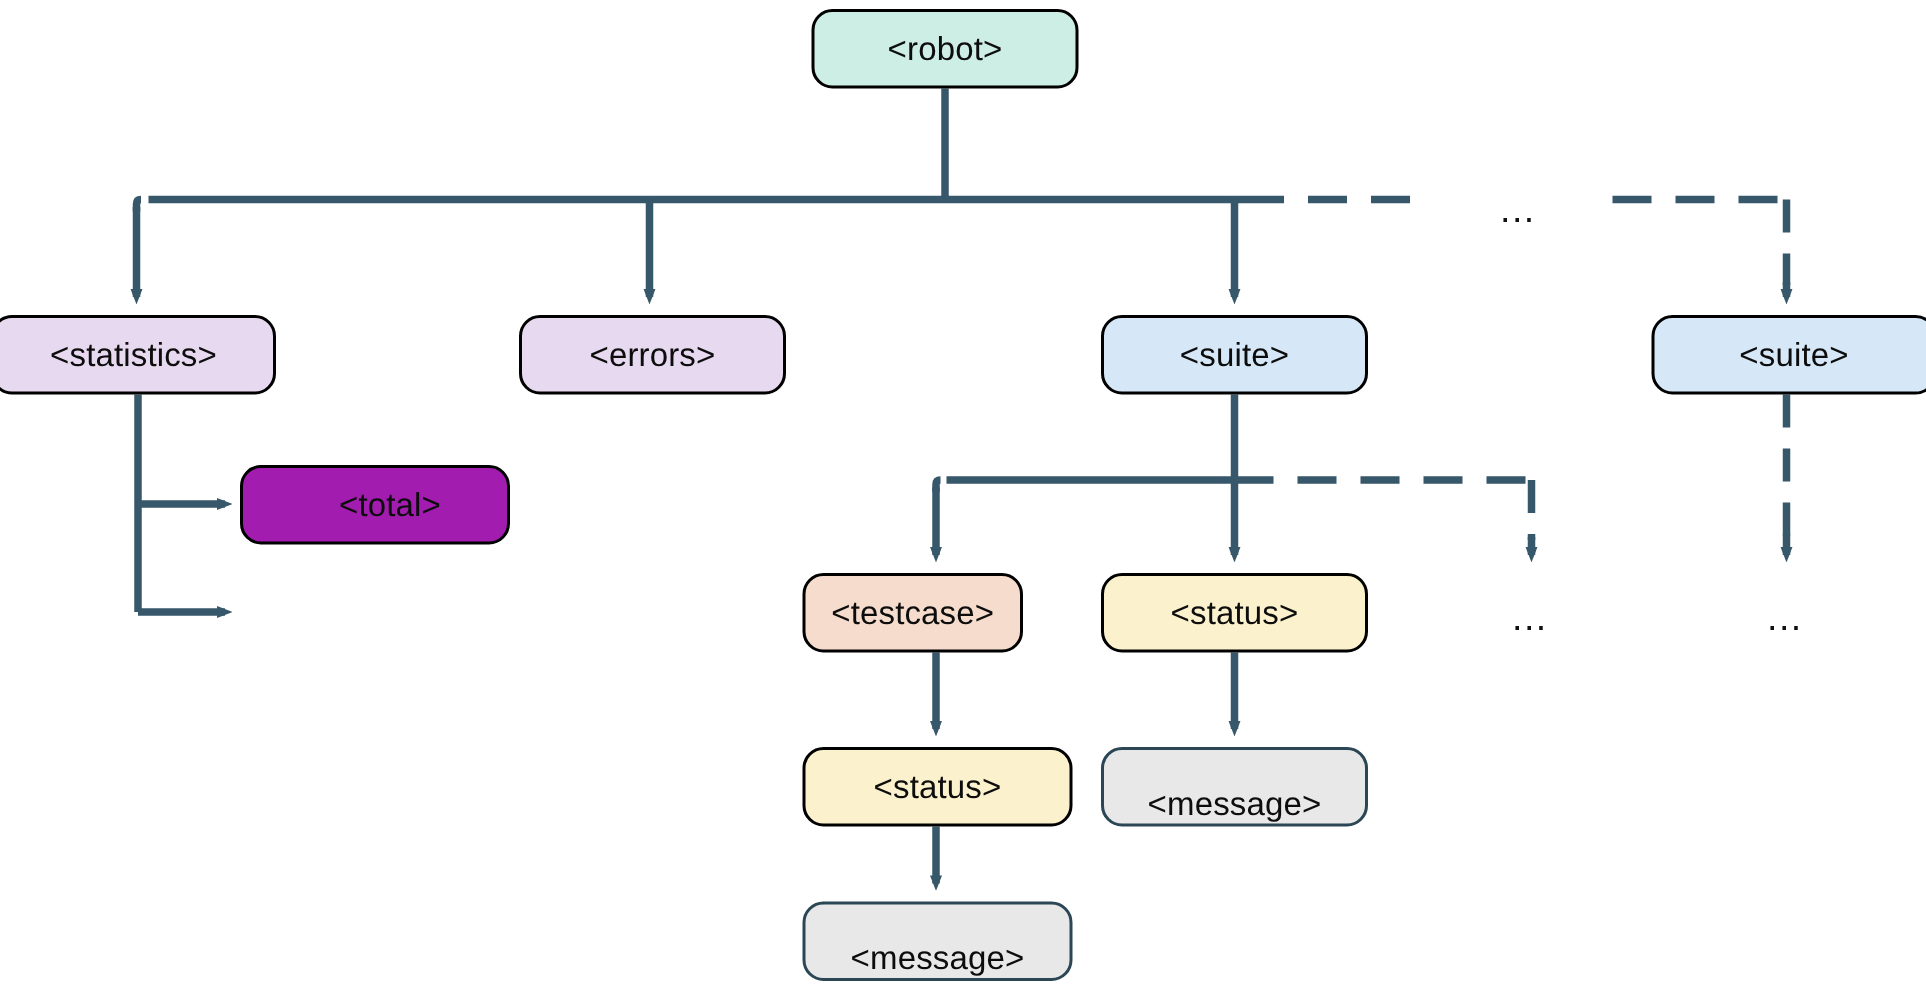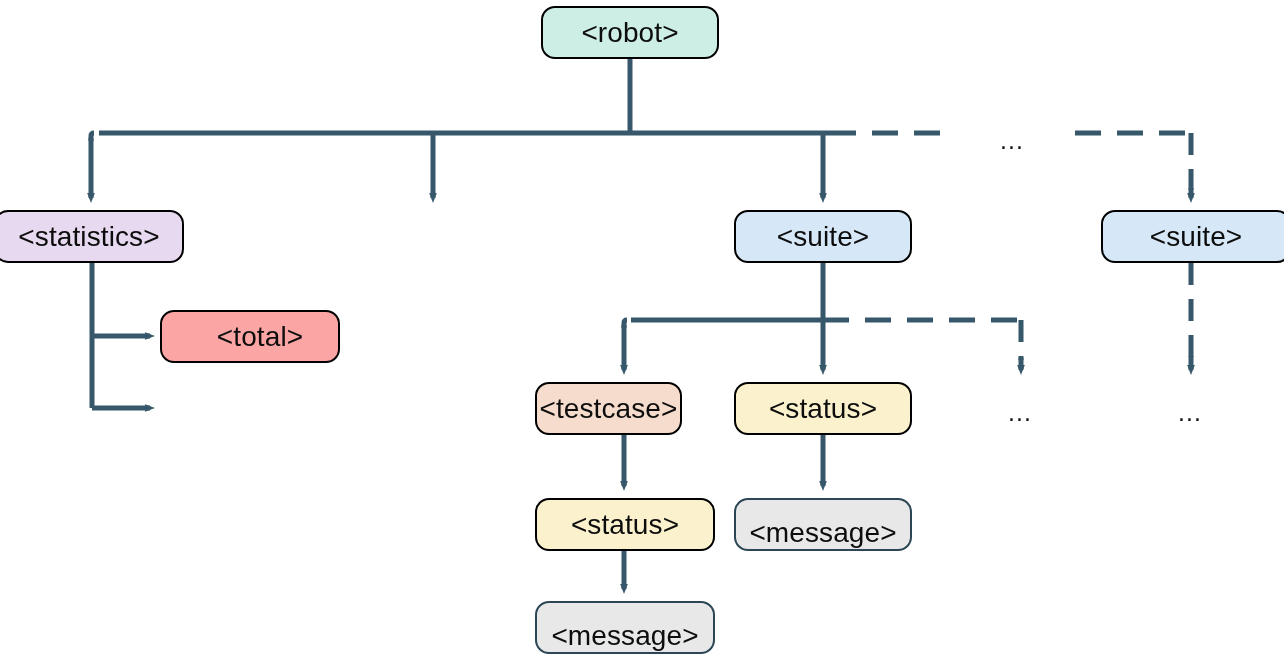--- a/index.html
+++ b/index.html
@@ -25,21 +25,21 @@
     height: 662px;
   }
   .node {
     position: absolute;
     box-sizing: border-box;
     display: flex;
     align-items: center;
     justify-content: center;
     border-radius: 14px;
     border: 2px solid #000000;
-    font-size: 28px;
+    font-size: 22px;
     color: #0d0d0d;
     letter-spacing: 0.1px;
     white-space: nowrap;
     z-index: 2;
   }
   .node.grayborder {
     border-color: #2b4654;
     align-items: flex-end;
   }
   .ellipsis {
@@ -109,30 +109,33 @@
   </svg>
 
   <div class="node" style="left:541px; top:6px; width:178px; height:53px; background:#cdeee4;">
     <span>&lt;robot&gt;</span>
   </div>
 
   <div class="node" style="left:-6px; top:210px; width:190px; height:53px; background:#e7d9ef;">
     <span>&lt;statistics&gt;</span>
   </div>
 
+  <div class="node" style="left:346px; top:210px; width:178px; height:53px; background:#e7d9ef;">
+    <span>&lt;errors&gt;</span>
+  </div>
 
   <div class="node" style="left:734px; top:210px; width:178px; height:53px; background:#d6e8f7;">
     <span>&lt;suite&gt;</span>
   </div>
 
   <div class="node" style="left:1101px; top:210px; width:190px; height:53px; background:#d6e8f7;">
     <span>&lt;suite&gt;</span>
   </div>
 
-  <div class="node" style="left:160px; top:310px; width:180px; height:53px; background:#fca5a5;padding-left:20px;">
+  <div class="node" style="left:160px; top:310px; width:180px; height:53px; background:#a21caf;padding-left:20px;">
     <span>&lt;total&gt;</span>
   </div>
 
 
   <div class="node" style="left:535px; top:382px; width:147px; height:53px; background:#f5dccc;">
     <span>&lt;testcase&gt;</span>
   </div>
 
   <div class="node" style="left:734px; top:382px; width:178px; height:53px; background:#fbf2cd;">
     <span>&lt;status&gt;</span>

